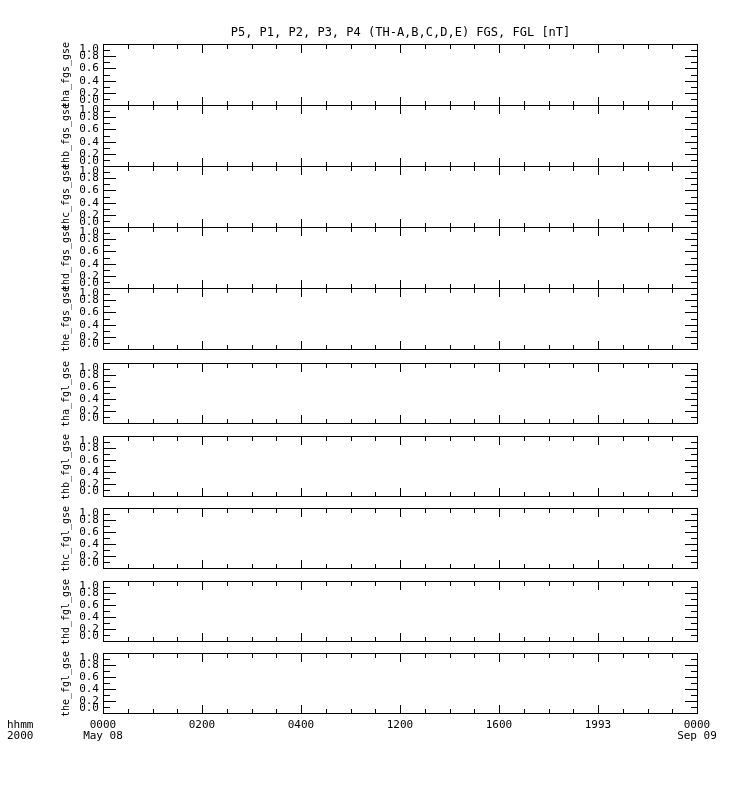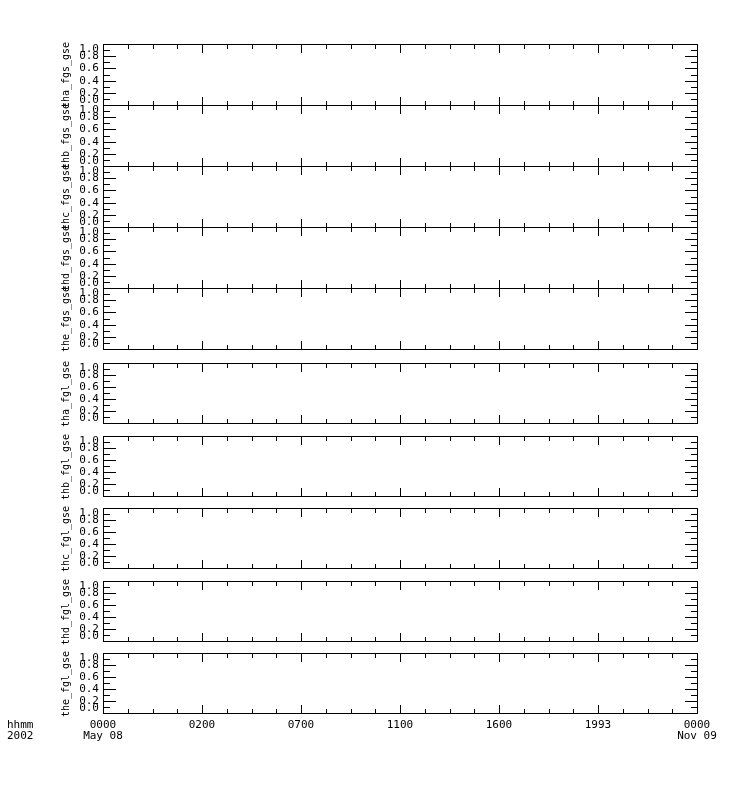--- a/index.html
+++ b/index.html
@@ -22,22 +22,23 @@
   .xlab { position: absolute; font-size: 11px; line-height: 11px; text-align: center; white-space: nowrap; }
   .plab {
     position: absolute; font-size: 10px; line-height: 10px; white-space: nowrap;
     transform: translate(-50%, -50%) rotate(-90deg);
   }
 </style>
 </head>
 <body>
 
 <div id="figure">
+  <div id="title">P5, P1, P2, P3, P4 (TH-A,B,C,D,E) FGS, FGL [nT]</div>
   <div class="corner" style="top:719px">hhmm</div>
-  <div class="corner" style="top:730px">2002</div>
+  <div class="corner" style="top:730px">2000</div>
 
 <div class="box" style="left: 103px; top: 44px; width: 595px; height: 62px;"></div>
     <div class="tick" style="left: 104px; top: 50px; width: 6px; height: 1px;"></div>
     <div class="tick" style="left: 691px; top: 50px; width: 6px; height: 1px;"></div>
     <div class="tick" style="left: 104px; top: 56px; width: 12px; height: 1px;"></div>
     <div class="tick" style="left: 685px; top: 56px; width: 12px; height: 1px;"></div>
     <div class="tick" style="left: 104px; top: 62px; width: 6px; height: 1px;"></div>
     <div class="tick" style="left: 691px; top: 62px; width: 6px; height: 1px;"></div>
     <div class="tick" style="left: 104px; top: 68px; width: 12px; height: 1px;"></div>
     <div class="tick" style="left: 685px; top: 68px; width: 12px; height: 1px;"></div>
@@ -747,20 +748,20 @@
     <div class="tick" style="left: 672px; top: 709px; width: 1px; height: 4px;"></div>
     <div class="ylab" style="left: 71px; top: 652px; width: 28px;">1.0</div>
     <div class="ylab" style="left: 71px; top: 659px; width: 28px;">0.8</div>
     <div class="ylab" style="left: 71px; top: 671px; width: 28px;">0.6</div>
     <div class="ylab" style="left: 71px; top: 683px; width: 28px;">0.4</div>
     <div class="ylab" style="left: 71px; top: 695px; width: 28px;">0.2</div>
     <div class="ylab" style="left: 71px; top: 702px; width: 28px;">0.0</div>
     <div class="plab" style="left: 66px; top: 683.5px;">the_fgl_gse</div>
     <div class="xlab" style="left: 73px; top: 719px; width: 60px;">0000</div>
     <div class="xlab" style="left: 172px; top: 719px; width: 60px;">0200</div>
-    <div class="xlab" style="left: 271px; top: 719px; width: 60px;">0700</div>
-    <div class="xlab" style="left: 370px; top: 719px; width: 60px;">1100</div>
+    <div class="xlab" style="left: 271px; top: 719px; width: 60px;">0400</div>
+    <div class="xlab" style="left: 370px; top: 719px; width: 60px;">1200</div>
     <div class="xlab" style="left: 469px; top: 719px; width: 60px;">1600</div>
     <div class="xlab" style="left: 568px; top: 719px; width: 60px;">1993</div>
     <div class="xlab" style="left: 667px; top: 719px; width: 60px;">0000</div>
     <div class="xlab" style="left: 73px; top: 730px; width: 60px;">May 08</div>
-    <div class="xlab" style="left: 667px; top: 730px; width: 60px;">Nov 09</div>
+    <div class="xlab" style="left: 667px; top: 730px; width: 60px;">Sep 09</div>
   </div>
 
 </body></html>

